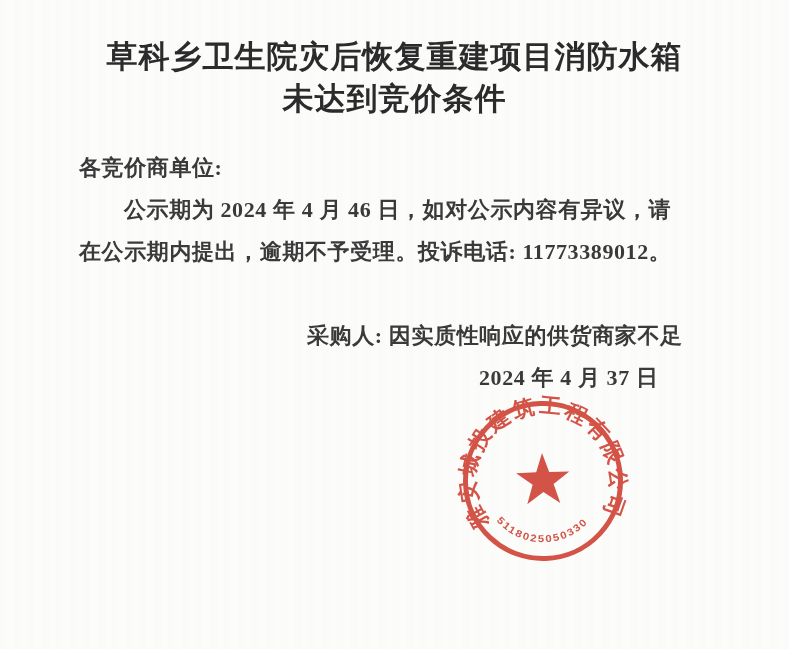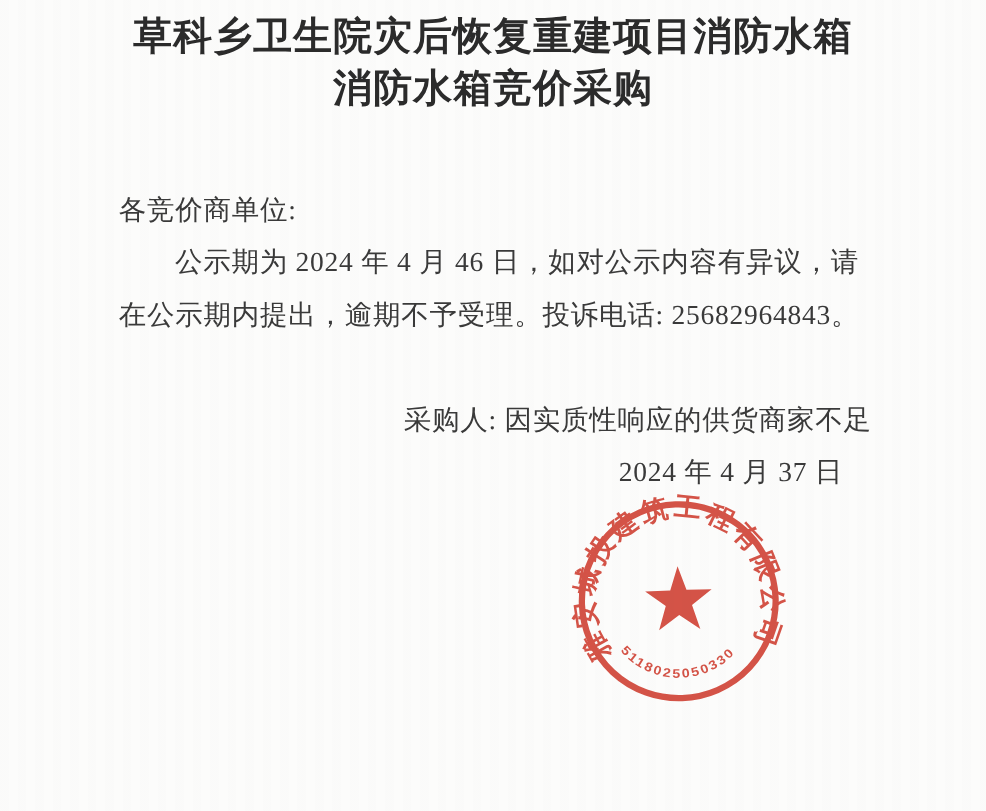--- a/index.html
+++ b/index.html
@@ -14,41 +14,42 @@
     width: 789px;
     height: 649px;
     background: #fcfcfb;
     background-image: repeating-linear-gradient(90deg,
       rgba(120,120,130,0.012) 0px, rgba(120,120,130,0.012) 7px,
       transparent 7px, transparent 14px);
     overflow: hidden;
   }
   .doc-title {
     position: absolute;
-    top: 8px;
+    top: 36px;
     left: 0;
     right: 0;
     text-align: center;
     font-family: "Liberation Sans", sans-serif;
     font-weight: 700;
     font-size: 31px;
     line-height: 42px;
     letter-spacing: 1px;
     color: #2b2b2b;
   }
   .doc-title .title-line { display: block; }
   .doc-body {
     position: absolute;
     top: 147px;
-    left: 95px;
+    left: 79px;
     right: 30px;
     font-size: 22px;
     line-height: 42px;
     letter-spacing: 0.6px;
     color: #3a3a3a;
+    font-weight: bold;
   }
   .line {
     white-space: nowrap;
     height: 42px;
   }
   .line.indent { text-indent: 45px; }
   .line.sig-line { margin-top: 42px; padding-left: 228px; }
   .line.date-line { padding-left: 400px; }
   .seal {
     position: absolute;
@@ -68,27 +69,27 @@
   .seal .company-arc-text { font-size: 21.5px; }
   .seal .number-arc-text { font-size: 10px; letter-spacing: 1.5px; }
 </style>
 </head>
 <body>
 
 <div class="page">
 
   <h1 class="doc-title">
     <span class="title-line">草科乡卫生院灾后恢复重建项目消防水箱</span>
-    <span class="title-line">消防水箱竞价采购</span>
+    <span class="title-line">未达到竞价条件</span>
   </h1>
 
   <div class="doc-body">
     <p class="line">各竞价商单位:</p>
     <p class="line indent">公示期为 2024 年 4 月 46 日，如对公示内容有异议，请</p>
-    <p class="line">在公示期内提出，逾期不予受理。投诉电话: 25682964843。</p>
+    <p class="line">在公示期内提出，逾期不予受理。投诉电话: 11773389012。</p>
     <p class="line sig-line">采购人: 因实质性响应的供货商家不足</p>
     <p class="line date-line">2024 年 4 月 37 日</p>
   </div>
 
   <svg class="seal" viewBox="-87 -87 174 174" xmlns="http://www.w3.org/2000/svg">
     <circle cx="0" cy="0" r="77.5" fill="none" stroke-width="5" stroke="#d23c2e"></circle>
     <path id="seal-company-arc" d="M -55 40 A 68 68 0 1 1 55 40" fill="none"></path>
     <path id="seal-number-arc" d="M -48 38 A 61.2 61.2 0 0 0 48 38" fill="none"></path>
     <text class="company-arc-text" fill="#d23c2e">
       <textPath href="#seal-company-arc" startOffset="0" textLength="292" lengthAdjust="spacing">雅安城投建筑工程有限公司</textPath>

